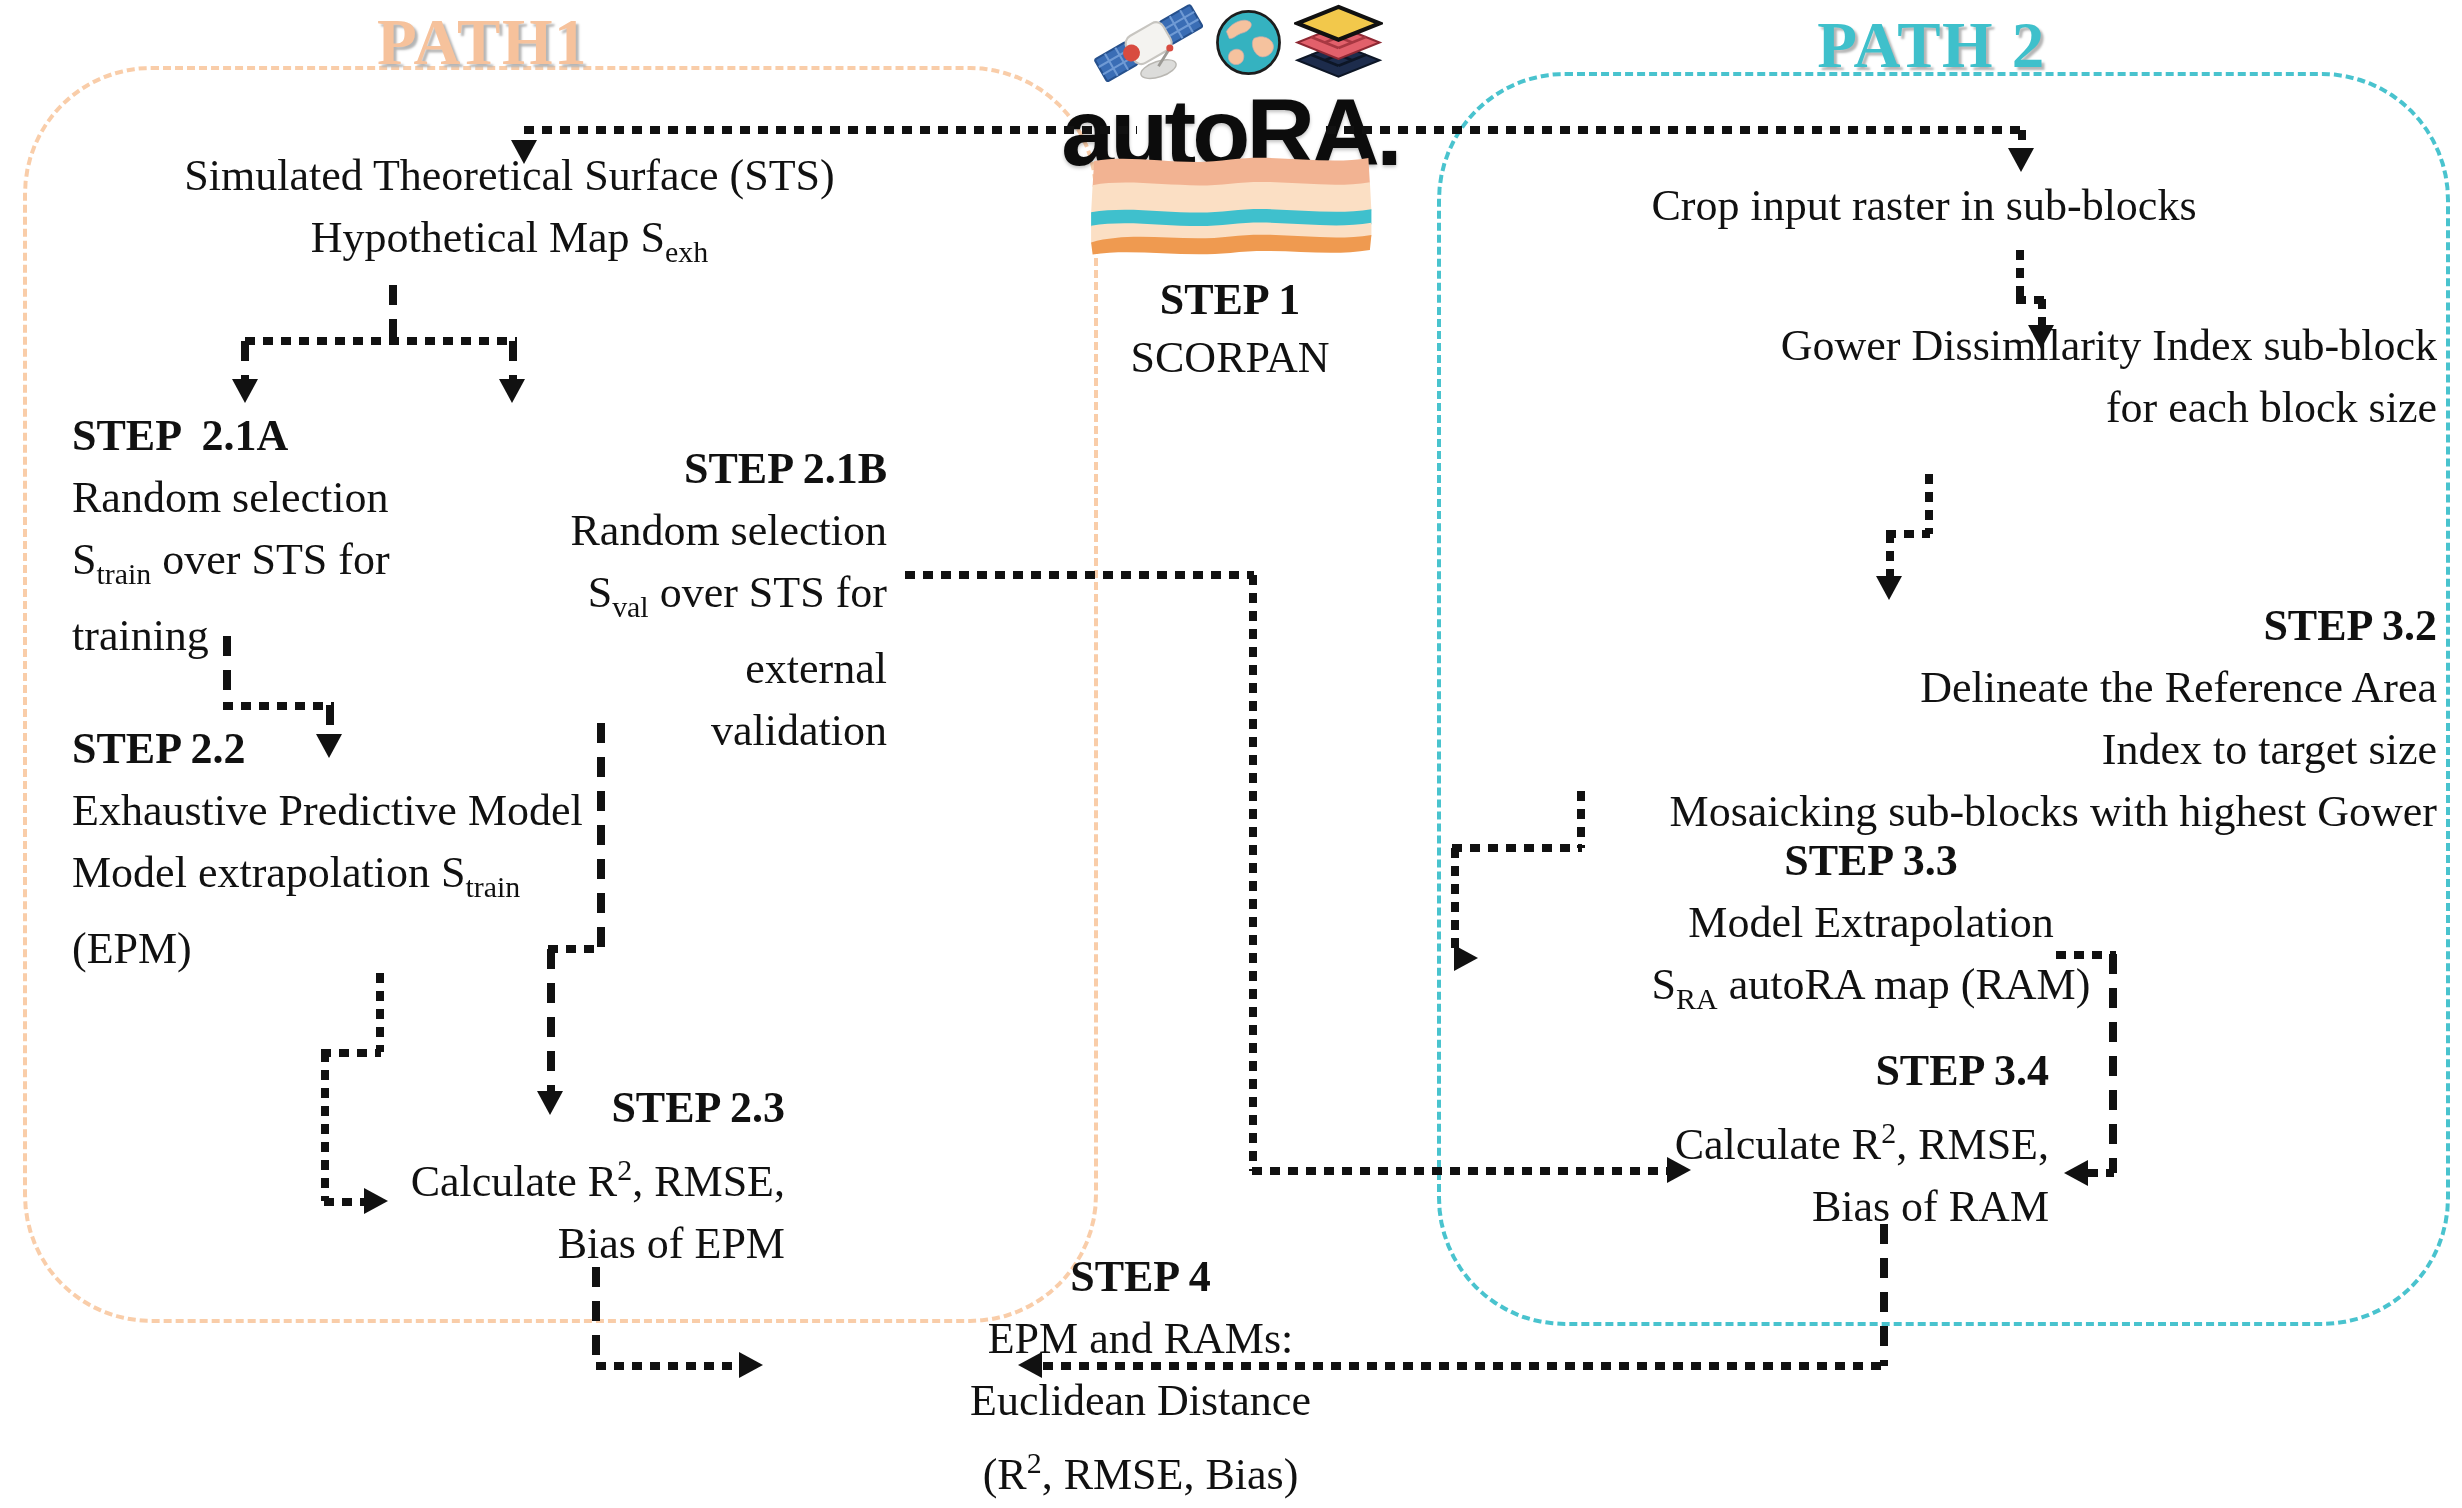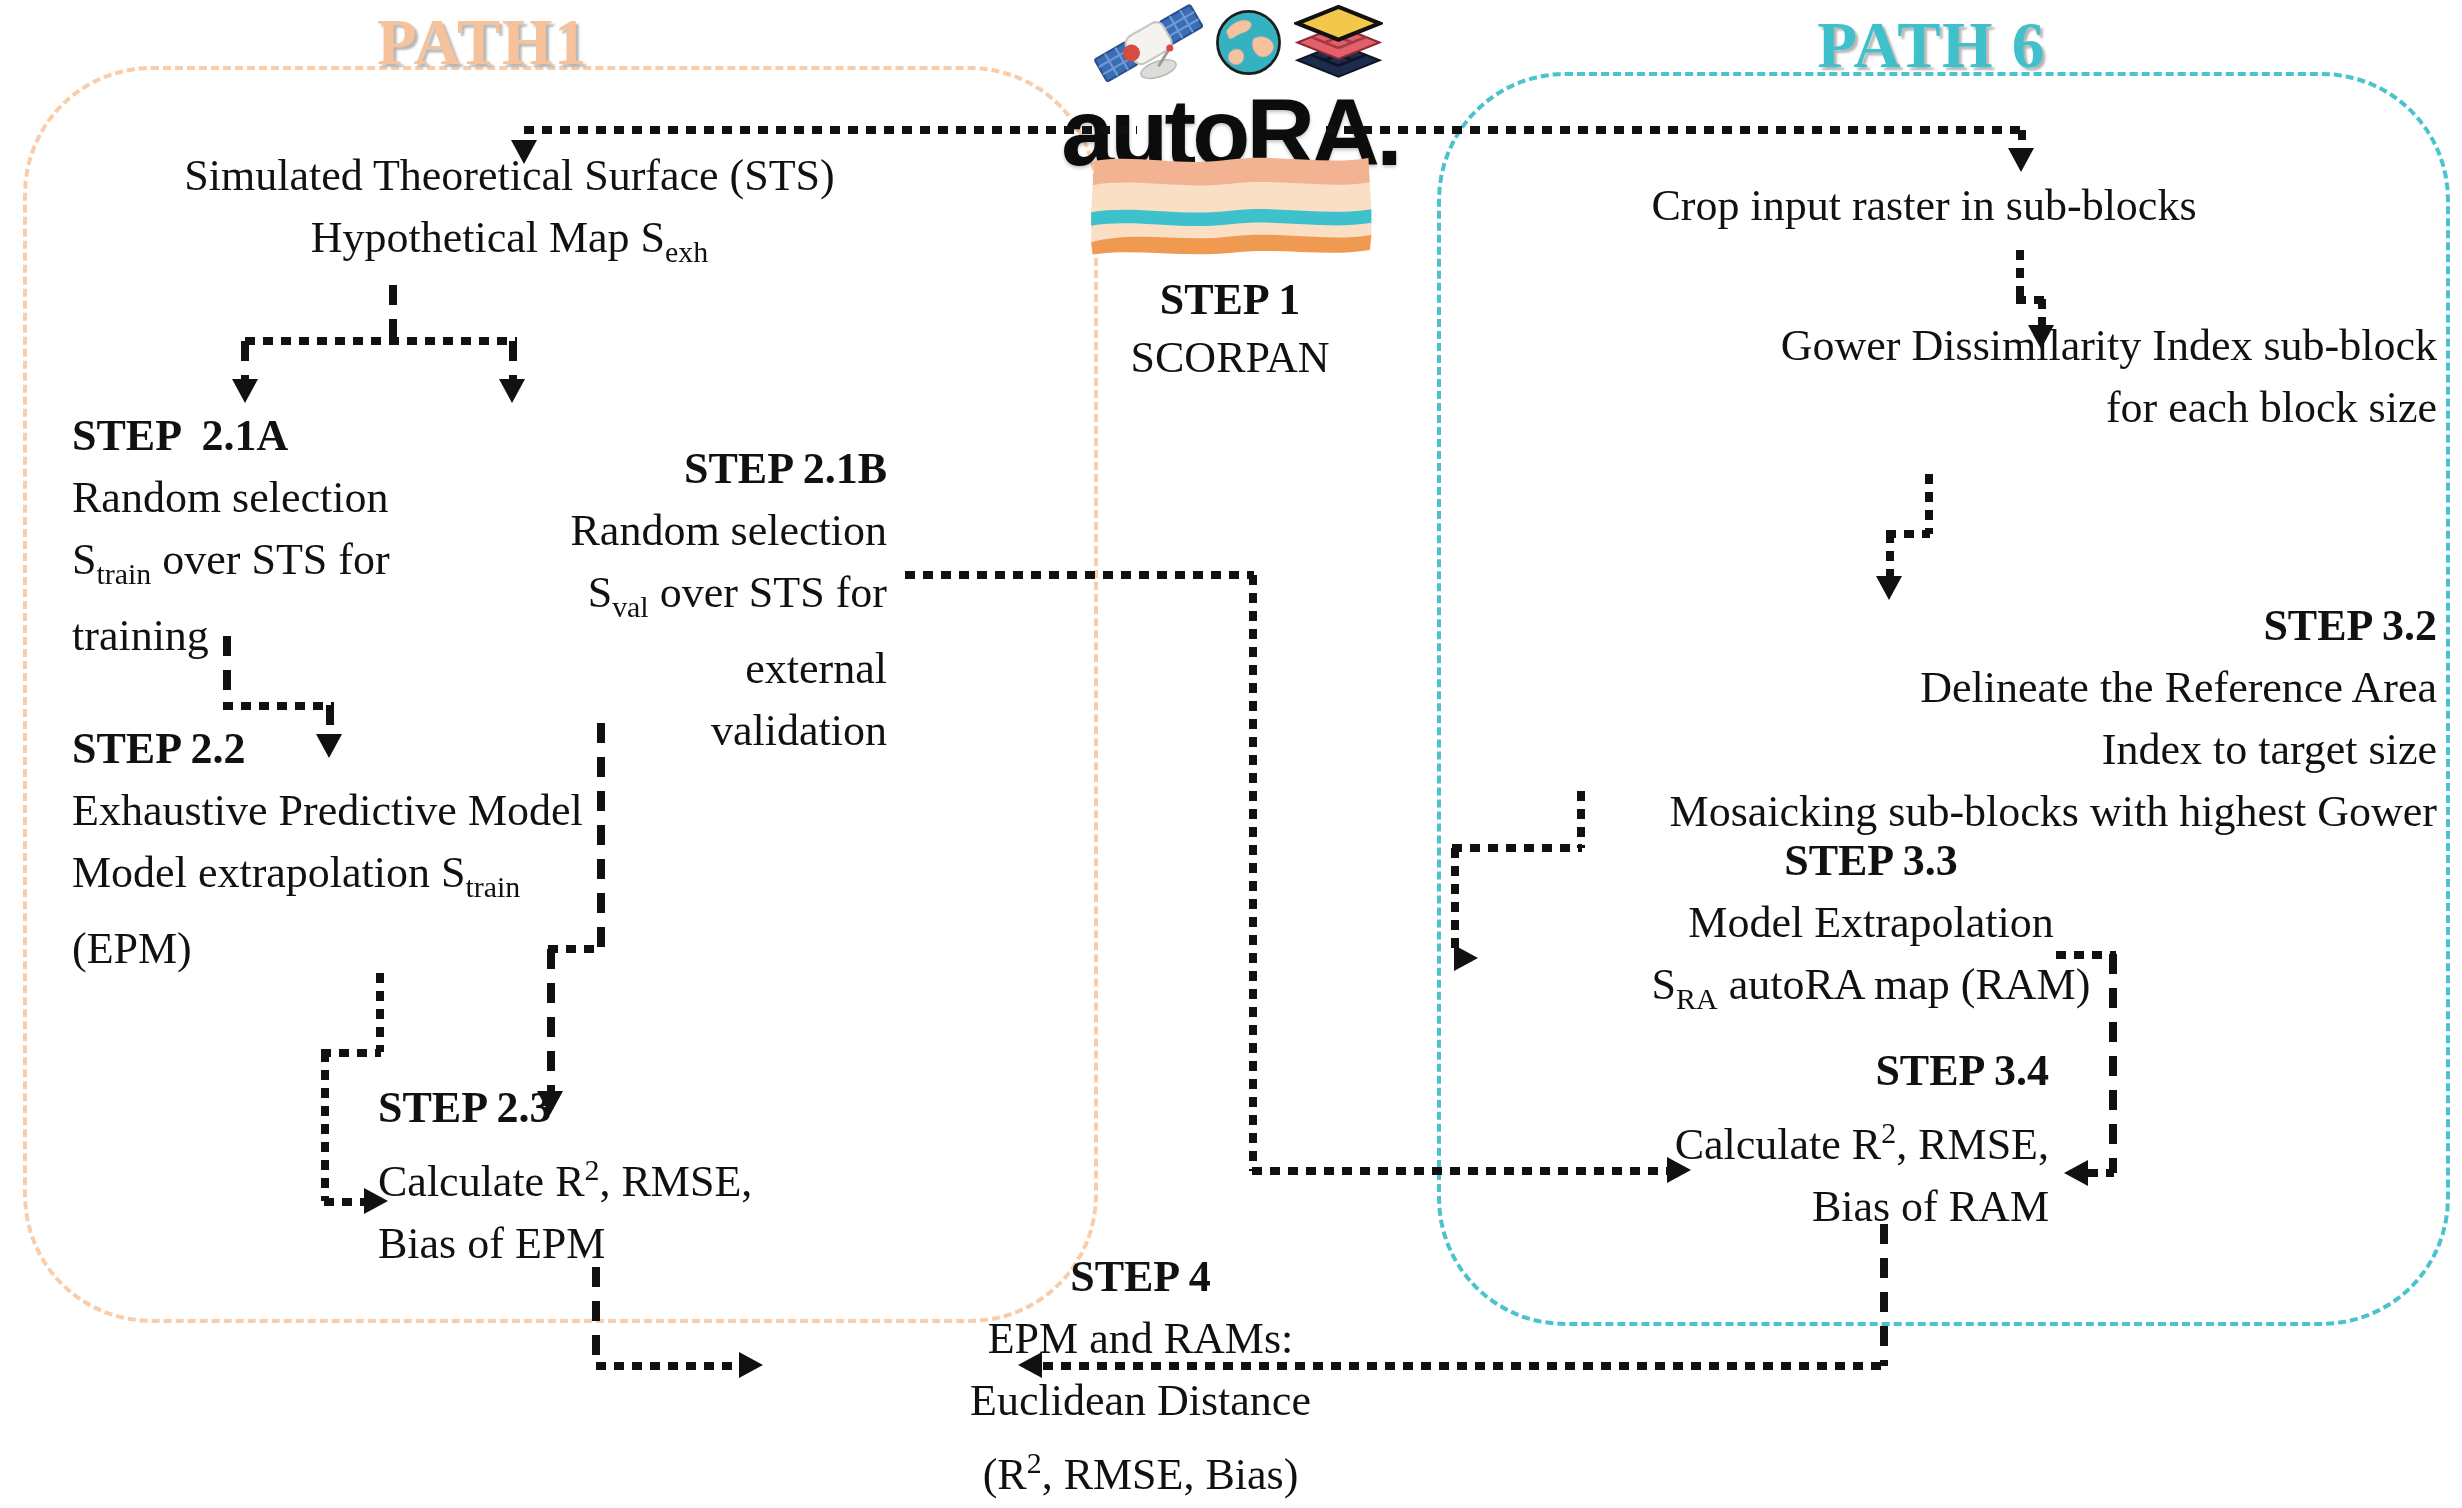--- a/index.html
+++ b/index.html
@@ -44,21 +44,21 @@
 </style>
 </head>
 <body>
 
 <div id="stage">
 
   <div id="path1-box" class="pbox"></div>
   <div id="path2-box" class="pbox"></div>
 
   <div id="path1-label" class="path-label">PATH1</div>
-  <div id="path2-label" class="path-label">PATH 6</div>
+  <div id="path2-label" class="path-label">PATH 2</div>
 
   <div id="logo-icons">
     <span>
       <svg width="113" height="78" viewBox="0 0 160 110">
         <g transform="rotate(-30 80 50)">
           <rect x="2" y="38" width="50" height="36" rx="3" fill="#3a6db5" stroke="#26508c" stroke-width="3"></rect>
           <path d="M2 50 h50 M2 62 h50 M19 38 v36 M36 38 v36" stroke="#6f9ad4" stroke-width="3" fill="none"></path>
           <rect x="108" y="38" width="50" height="36" rx="3" fill="#3a6db5" stroke="#26508c" stroke-width="3"></rect>
           <path d="M108 50 h50 M108 62 h50 M125 38 v36 M142 38 v36" stroke="#6f9ad4" stroke-width="3" fill="none"></path>
           <rect x="50" y="34" width="60" height="44" rx="12" fill="#f4f3f0" stroke="#c7c5c0" stroke-width="3"></rect>
@@ -135,21 +135,21 @@
 
   <div class="tblock al-left" style="left:72px;top:718px;width:739px;">
     <div class="step-title">STEP 2.2</div>
     <div>
         <div class="tline"><span>Exhaustive Predictive Model</span></div>
         <div class="tline"><span>Model extrapolation S</span><span class="sub">train</span></div>
         <div class="tline"><span>(EPM)</span></div>
       </div>
   </div>
 
-  <div class="tblock al-left" style="left:378px;top:1077px;width:422px;">
+  <div class="tblock al-left" style="left:363px;top:1077px;width:422px;text-align:right;">
     <div class="step-title">STEP 2.3</div>
     <div>
         <div class="tline"><span>Calculate R</span><span class="sup">2</span><span>, RMSE,</span></div>
         <div class="tline"><span>Bias of EPM</span></div>
       </div>
   </div>
 
   <div class="tblock al-center" style="left:1509px;top:175px;width:830px;">
     <div>
         <div class="tline"><span>Crop input raster in sub-blocks</span></div>

